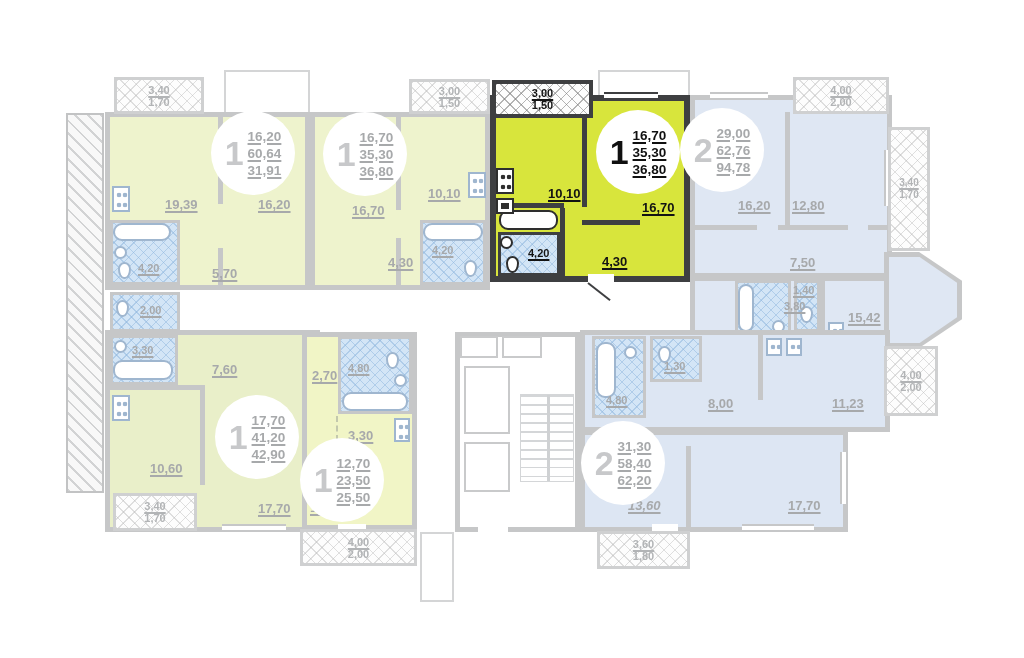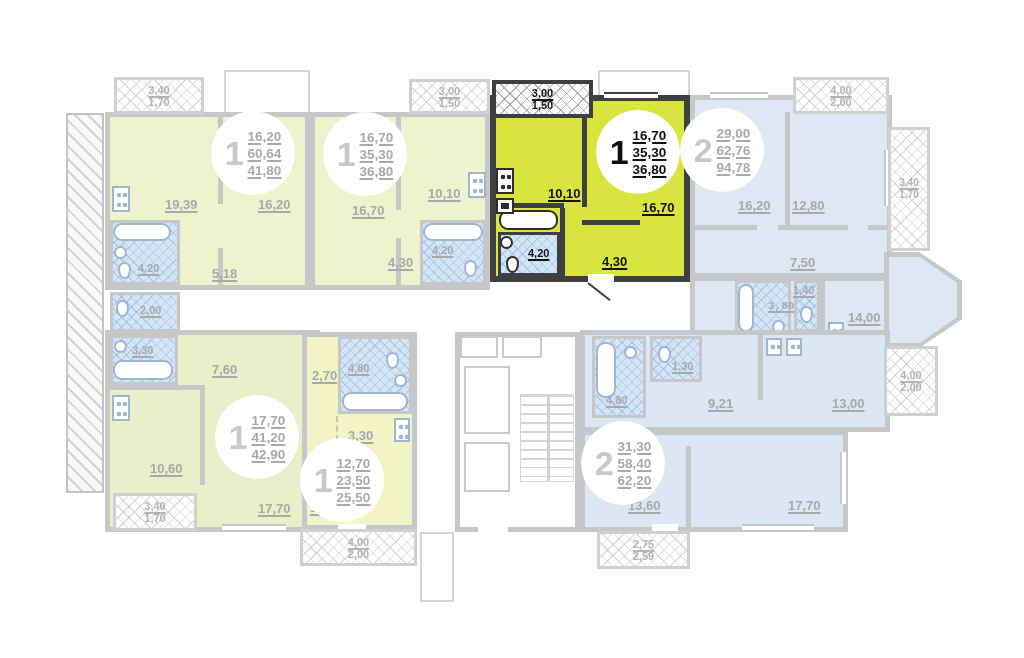--- a/index.html
+++ b/index.html
@@ -87,28 +87,28 @@
   <div class="apt fill-y1" style="left:105px;top:112px;width:205px;height:178px;"></div>
   <div class="iw" style="left:218px;top:112px;width:5px;height:92px;"></div>
   <div class="iw" style="left:218px;top:248px;width:5px;height:42px;"></div>
   <div class="bath" style="left:110px;top:220px;width:70px;height:65px;"></div>
   <div class="tub" style="left:113px;top:223px;width:58px;height:18px;"></div>
   <div class="sink" style="left:114px;top:246px;"></div>
   <div class="toilet" style="left:118px;top:262px;"></div>
   <div class="stove" style="left:112px;top:186px;"></div>
   <div class="rl" style="left:165px;top:197px;">19,39</div>
   <div class="rl" style="left:258px;top:197px;">16,20</div>
-  <div class="rl" style="left:212px;top:266px;">5,18</div>
+  <div class="rl" style="left:212px;top:266px;">5,70</div>
   <div class="rl sm" style="left:138px;top:262px;">4,20</div>
   <div class="badge" style="left:211px;top:111px;">
     <span class="num">1</span>
     <span class="vals">
       <span>16,20</span>
       <span>60,64</span>
-      <span>41,80</span>
+      <span>31,91</span>
     </span>
   </div>
 
   <div class="bath" style="left:110px;top:292px;width:70px;height:40px;"></div>
   <div class="toilet" style="left:116px;top:300px;"></div>
   <div class="rl sm" style="left:140px;top:304px;">2,00</div>
 
   <div class="apt fill-y1" style="left:310px;top:112px;width:180px;height:178px;"></div>
   <div class="iw" style="left:396px;top:112px;width:5px;height:98px;"></div>
   <div class="iw" style="left:396px;top:238px;width:5px;height:52px;"></div>
@@ -169,22 +169,22 @@
   <div class="bath" style="left:735px;top:280px;width:56px;height:60px;"></div>
   <div class="tub" style="left:738px;top:284px;width:16px;height:48px;"></div>
   <div class="sink" style="left:772px;top:320px;"></div>
   <div class="bath" style="left:794px;top:280px;width:26px;height:52px;"></div>
   <div class="toilet" style="left:800px;top:306px;"></div>
   <div class="stove" style="left:828px;top:322px;width:16px;height:18px;"></div>
   <div class="rl" style="left:738px;top:198px;">16,20</div>
   <div class="rl" style="left:792px;top:198px;">12,80</div>
   <div class="rl" style="left:790px;top:255px;">7,50</div>
   <div class="rl sm" style="left:793px;top:284px;">1,40</div>
-  <div class="rl sm" style="left:768px;top:300px;font-family:Liberation Mono, monospace;">3,80</div>
-  <div class="rl" style="left:848px;top:310px;">14,00</div>
+  <div class="rl sm" style="left:784px;top:300px;">3,80</div>
+  <div class="rl" style="left:848px;top:310px;">15,42</div>
   <div class="badge" style="left:680px;top:108px;">
     <span class="num">2</span>
     <span class="vals">
       <span>29,00</span>
       <span>62,76</span>
       <span>94,78</span>
     </span>
   </div>
   <div class="win" style="left:710px;top:92px;width:58px;height:8px;"></div>
   <div class="win" style="left:810px;top:92px;width:56px;height:8px;"></div>
@@ -245,24 +245,24 @@
   <div class="bath" style="left:592px;top:336px;width:54px;height:82px;"></div>
   <div class="tub" style="left:596px;top:342px;width:20px;height:56px;"></div>
   <div class="sink" style="left:624px;top:346px;"></div>
   <div class="bath" style="left:650px;top:336px;width:52px;height:46px;"></div>
   <div class="toilet" style="left:658px;top:346px;"></div>
   <div class="iw" style="left:758px;top:330px;width:5px;height:70px;"></div>
   <div class="stove" style="left:766px;top:338px;width:16px;height:18px;"></div>
   <div class="stove" style="left:786px;top:338px;width:16px;height:18px;"></div>
   <div class="iw" style="left:686px;top:446px;width:5px;height:86px;"></div>
   <div class="rl sm" style="left:606px;top:394px;">4,80</div>
-  <div class="rl sm" style="left:664px;top:360px;margin-left:8px;">1,30</div>
-  <div class="rl" style="left:708px;top:396px;">9,21</div>
-  <div class="rl" style="left:832px;top:396px;">13,00</div>
-  <div class="rl" style="left:628px;top:498px;">13,60</div>
+  <div class="rl sm" style="left:664px;top:360px;">1,30</div>
+  <div class="rl" style="left:708px;top:396px;">8,00</div>
+  <div class="rl" style="left:832px;top:396px;">11,23</div>
+  <div class="rl" style="left:628px;top:498px;font-style:italic;">13,60</div>
   <div class="rl" style="left:788px;top:498px;">17,70</div>
   <div class="badge" style="left:581px;top:421px;">
     <span class="num">2</span>
     <span class="vals">
       <span>31,30</span>
       <span>58,40</span>
       <span>62,20</span>
     </span>
   </div>
   <div class="win" style="left:742px;top:524px;width:72px;height:8px;"></div>
@@ -312,18 +312,18 @@
     </div>
   </div>
   <div class="balc" style="left:300px;top:529px;width:117px;height:37px;">
     <div class="blbl">
       <span class="u">4,00</span><br>
       <span>2,00</span>
     </div>
   </div>
   <div class="balc" style="left:597px;top:531px;width:93px;height:38px;">
     <div class="blbl">
-      <span class="u">2,75</span><br>
-      <span>2,59</span>
+      <span class="u">3,60</span><br>
+      <span>1,80</span>
     </div>
   </div>
 
 </div>
 
 </body></html>

